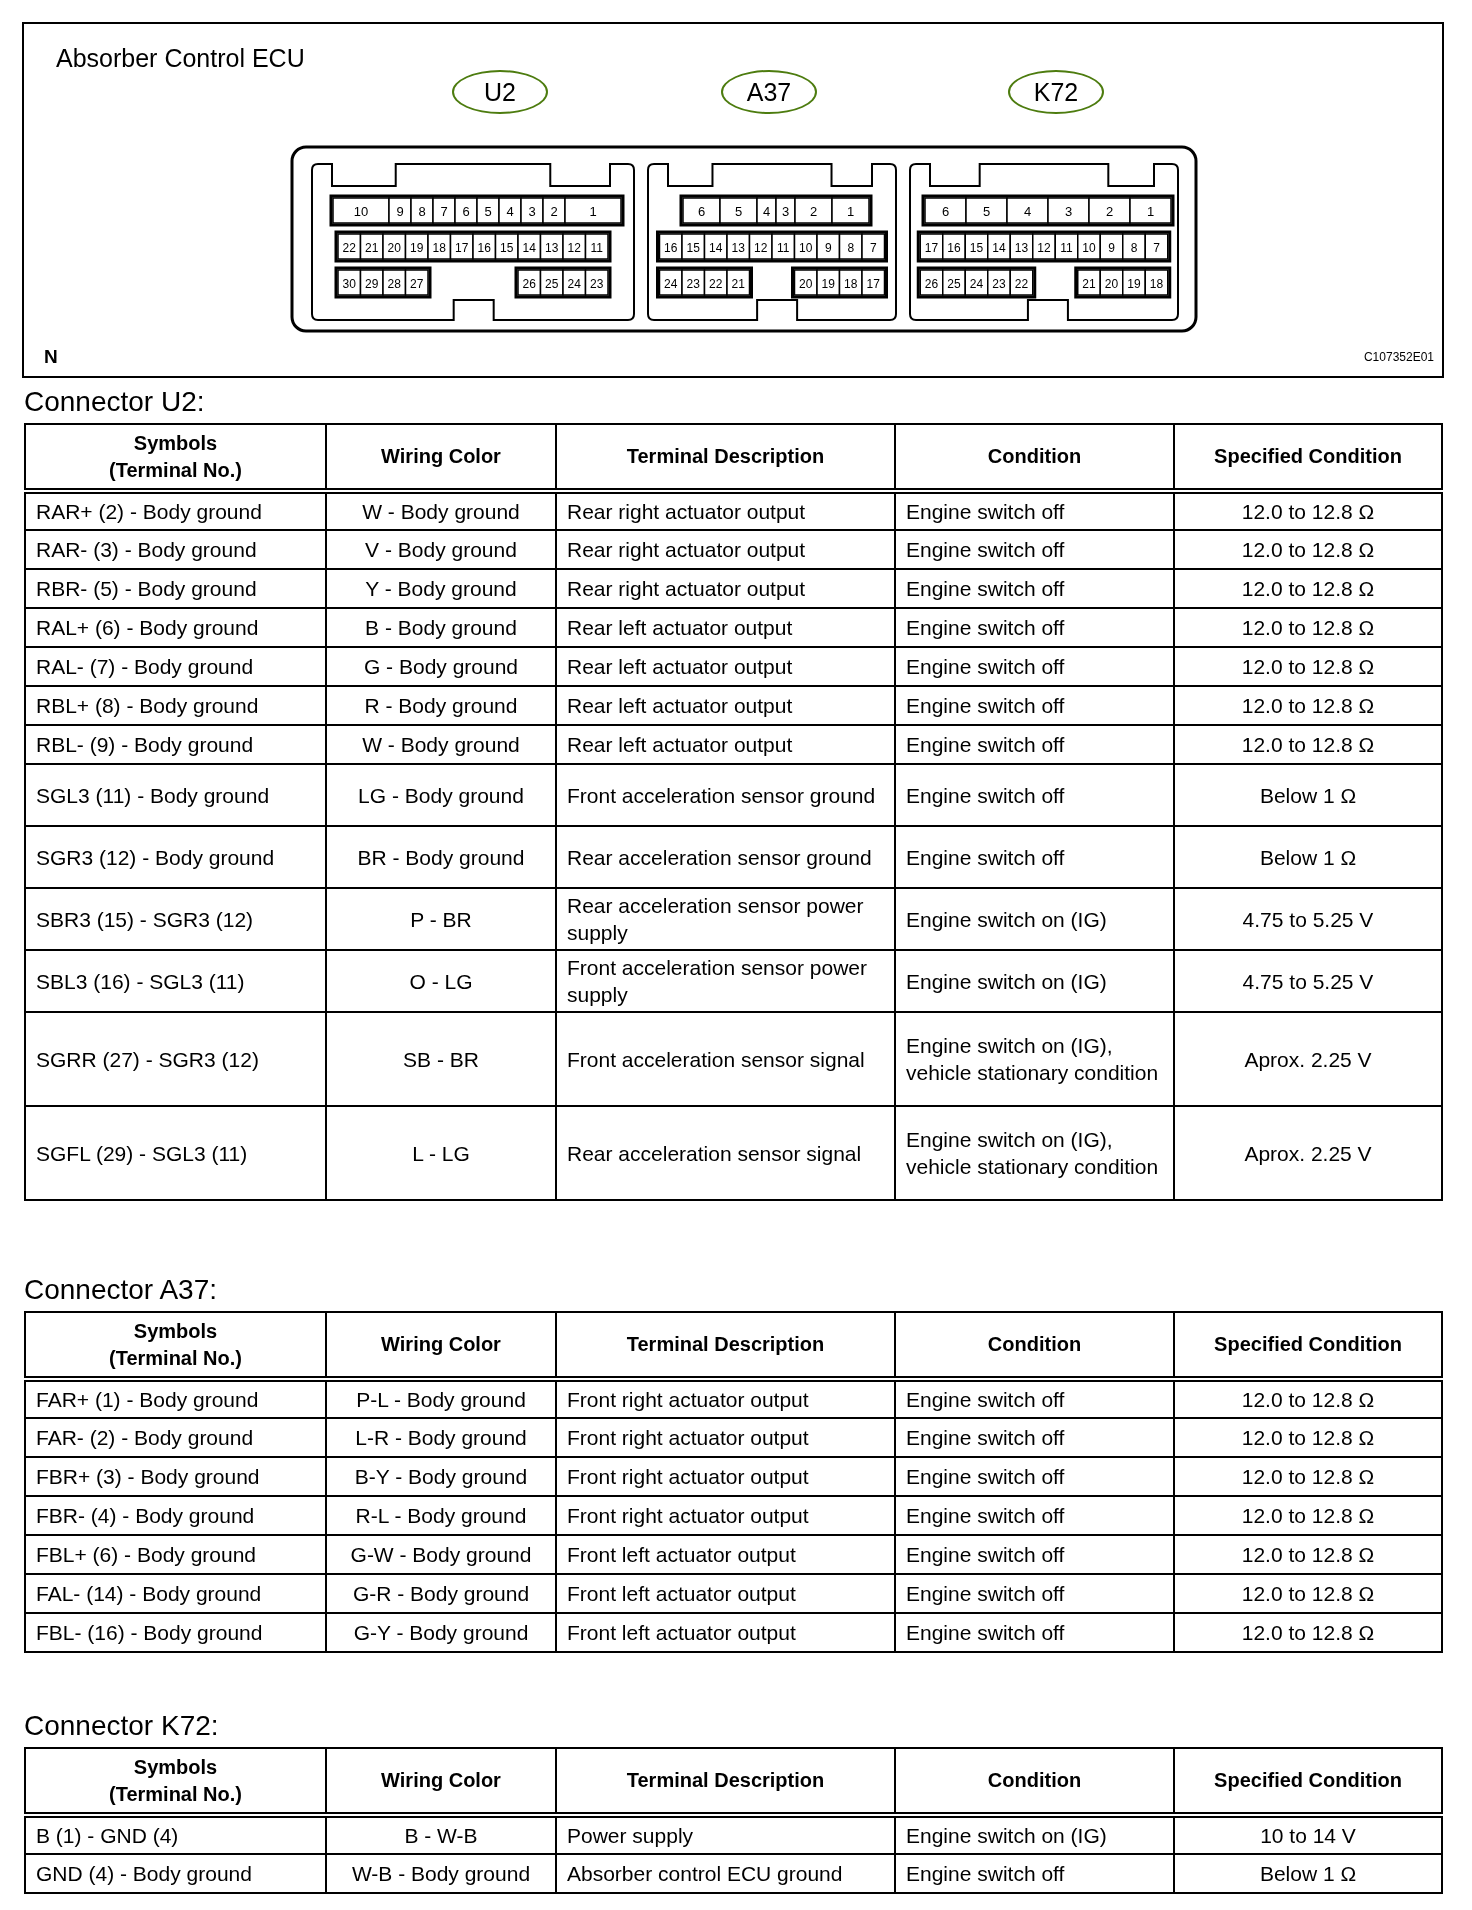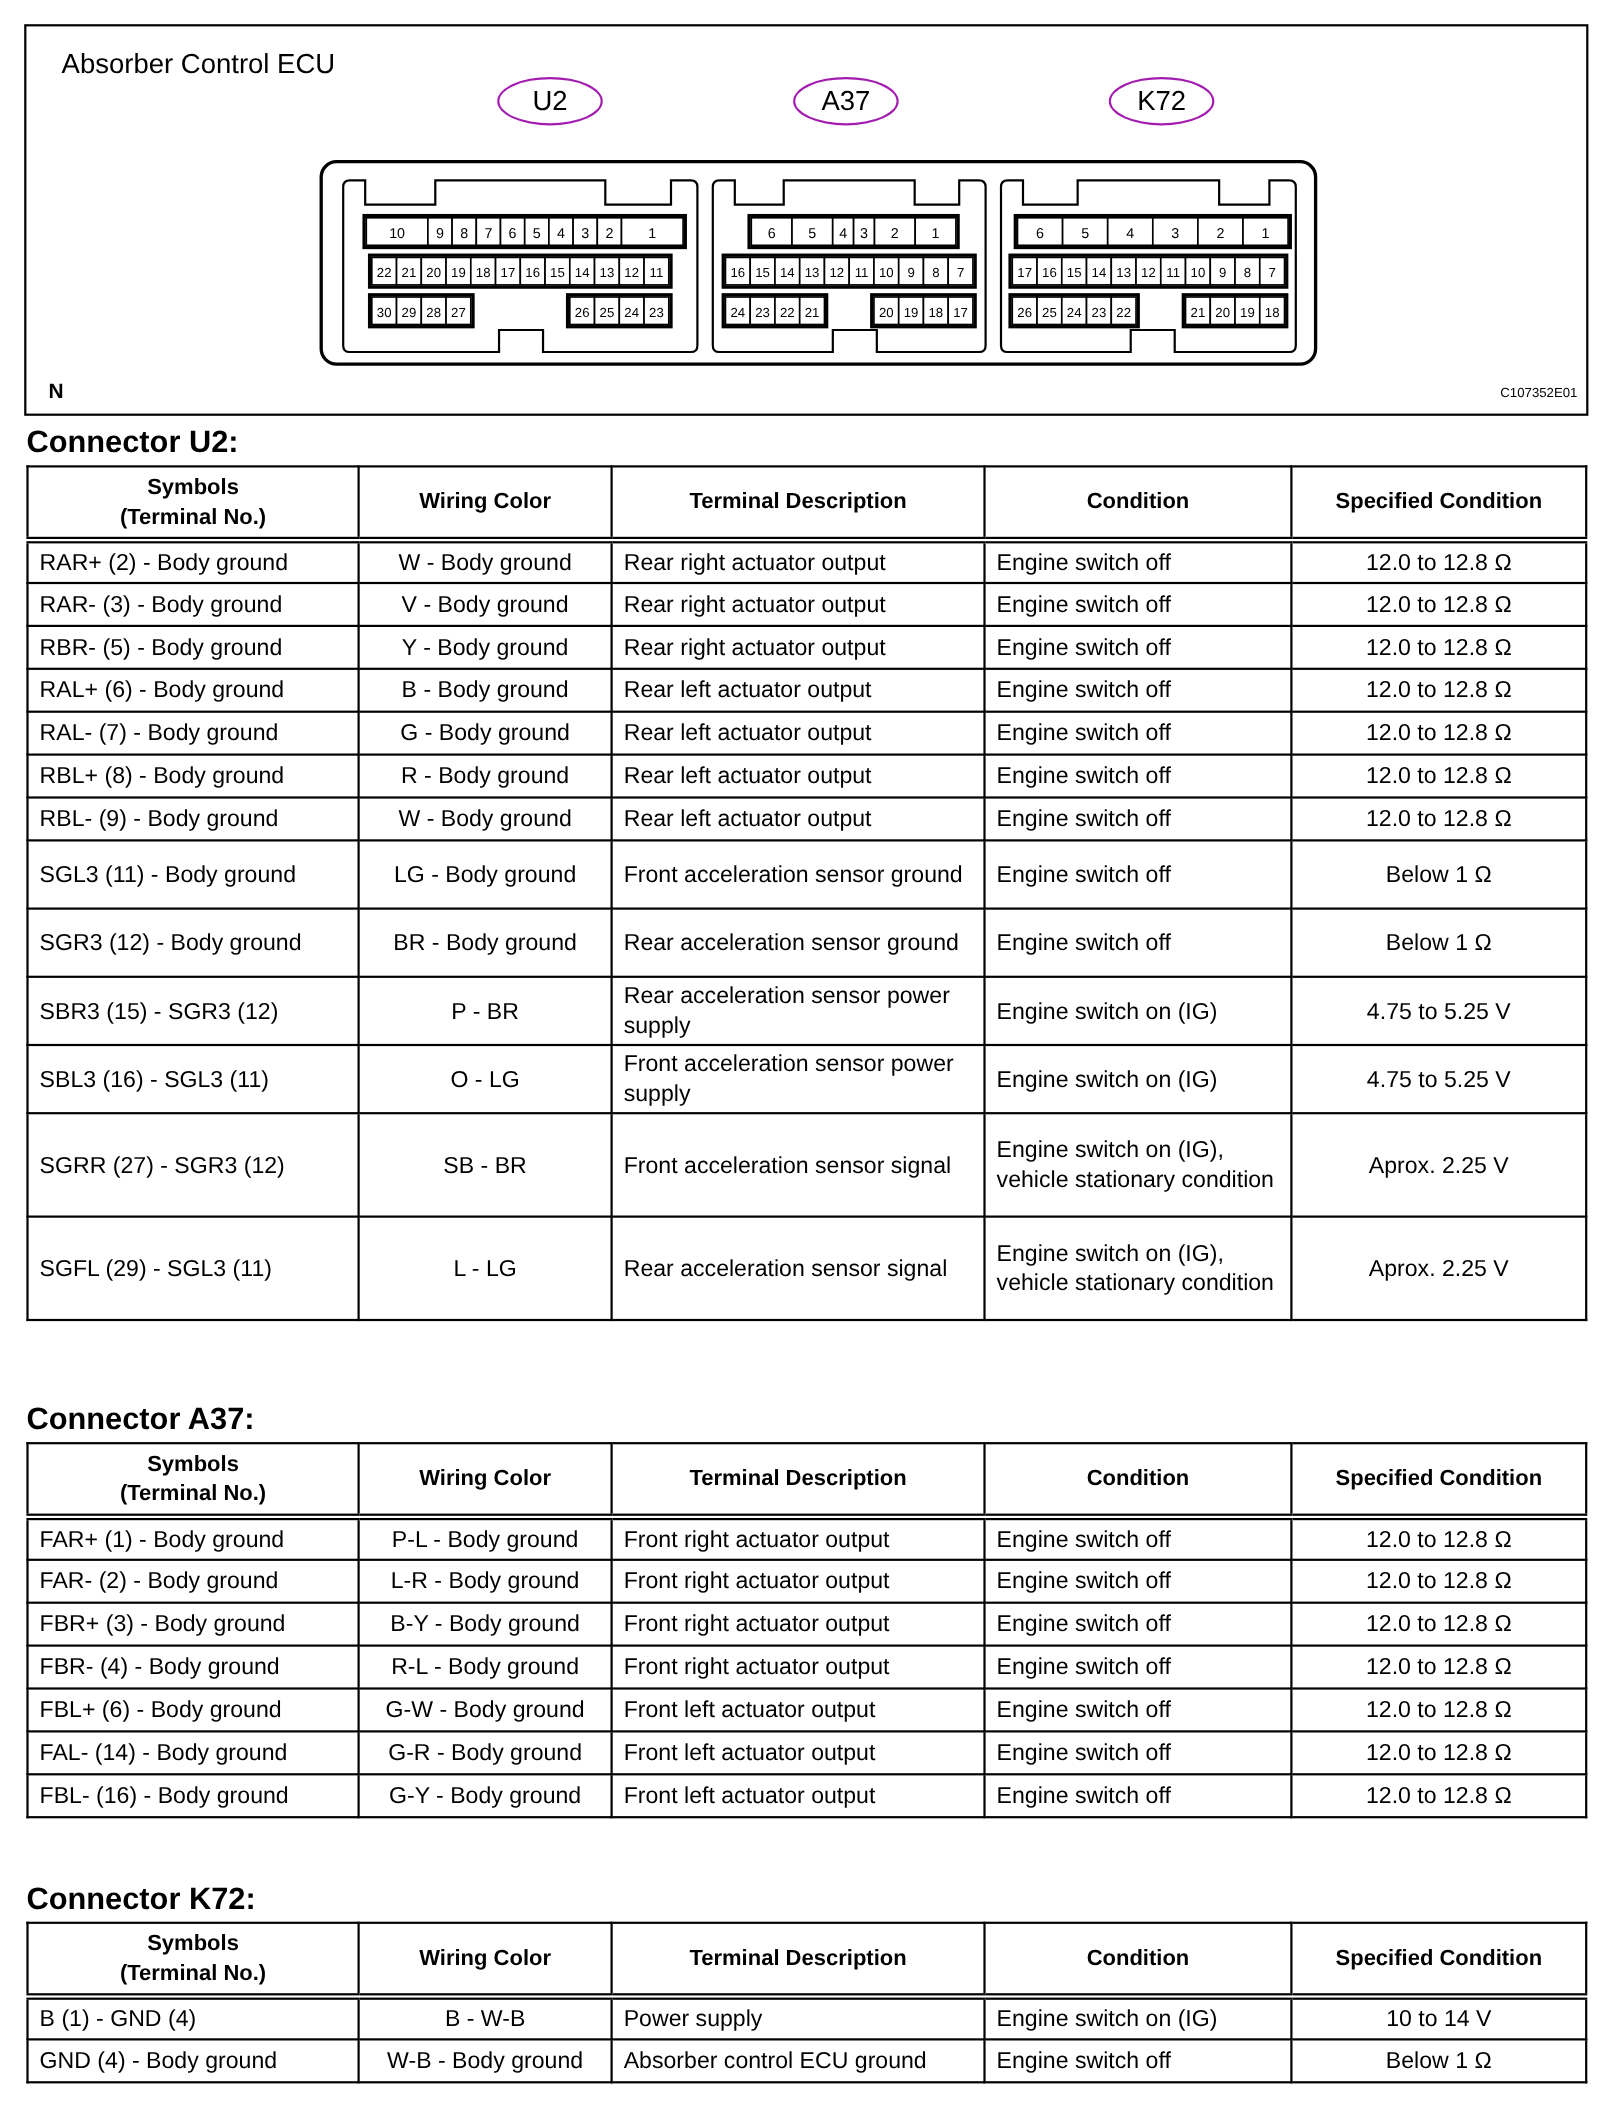--- a/index.html
+++ b/index.html
@@ -10,30 +10,30 @@
   }
   .diagram {
     position: absolute; left: 22px; top: 22px; width: 1422px; height: 356px;
     border: 2px solid #000;
   }
   .diagram-title {
     position: absolute; left: 32px; top: 20px; font-size: 25px; font-weight: normal;
   }
   .oval {
     position: absolute; top: 46px; width: 96px; height: 44px;
-    border: 2px solid #a21caf; border-radius: 50%;
+    border: 2px solid #4d7c0f; border-radius: 50%;
     display: flex; align-items: center; justify-content: center;
     font-size: 25px;
   }
   .diagram-n { position: absolute; left: 20px; top: 322px; font-size: 19px; font-weight: bold; }
   .diagram-code { position: absolute; right: 8px; top: 326px; font-size: 12px; }
   svg.connector { position: absolute; left: 0; top: 0; }
 
   .section-heading {
-    position: absolute; left: 24px; font-size: 28px; font-weight: bold;
+    position: absolute; left: 24px; font-size: 28px; font-weight: normal;
   }
   table.spec {
     position: absolute; left: 24px; width: 1417px;
     border-collapse: collapse; table-layout: fixed;
     font-size: 21px;
   }
   table.spec td, table.spec th {
     border: 2px solid #000; padding: 0 10px; vertical-align: middle;
     line-height: 27px;
   }

